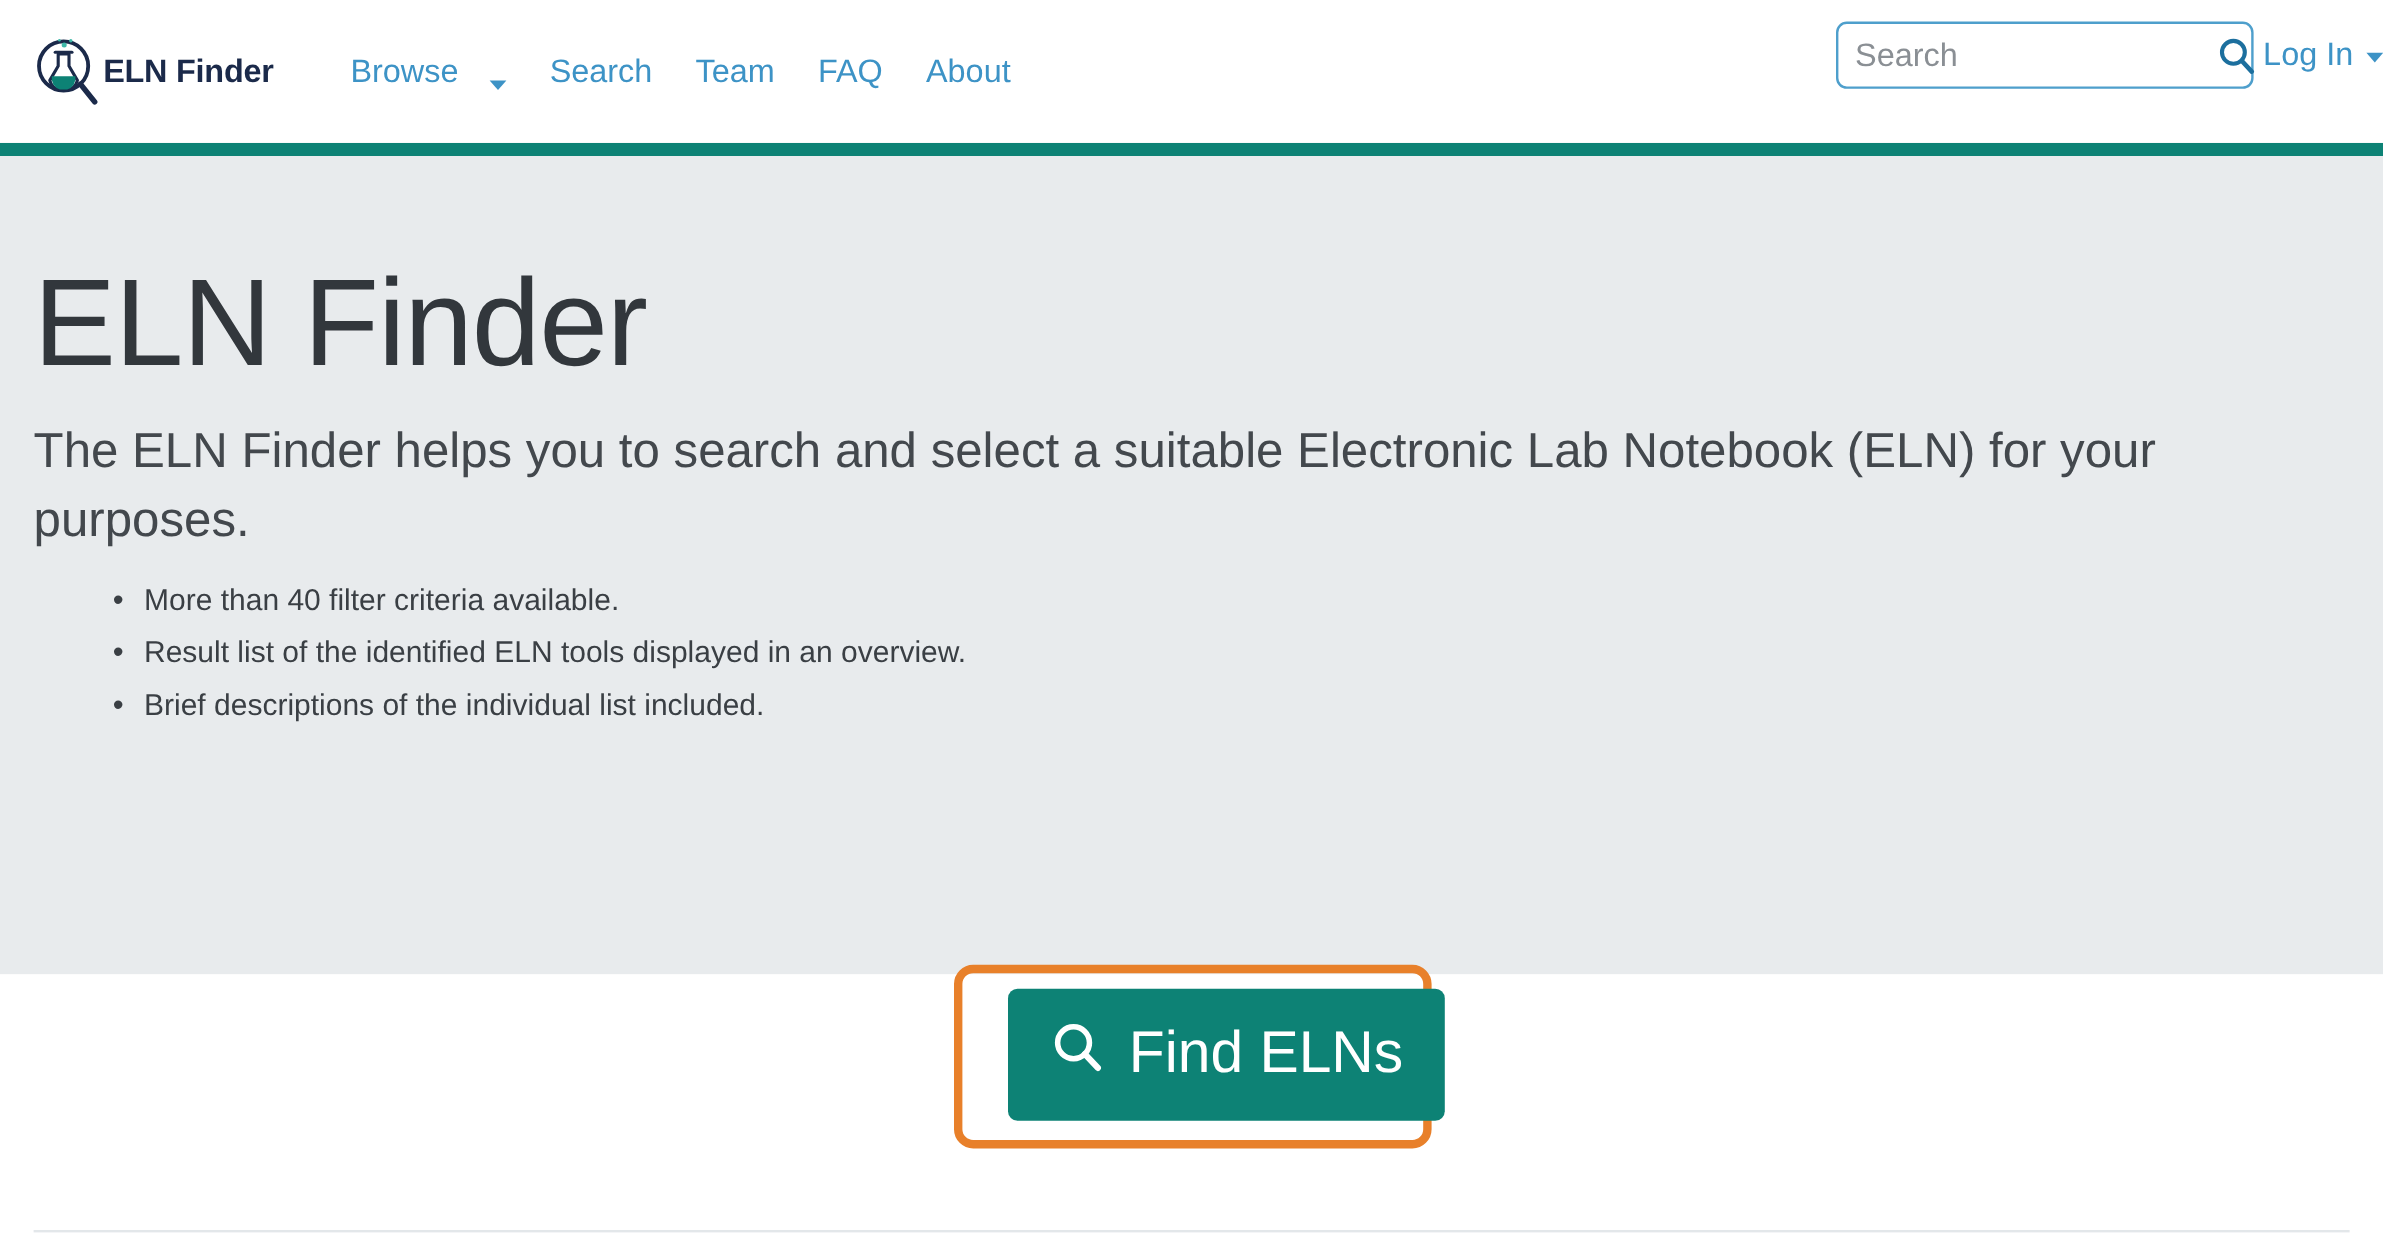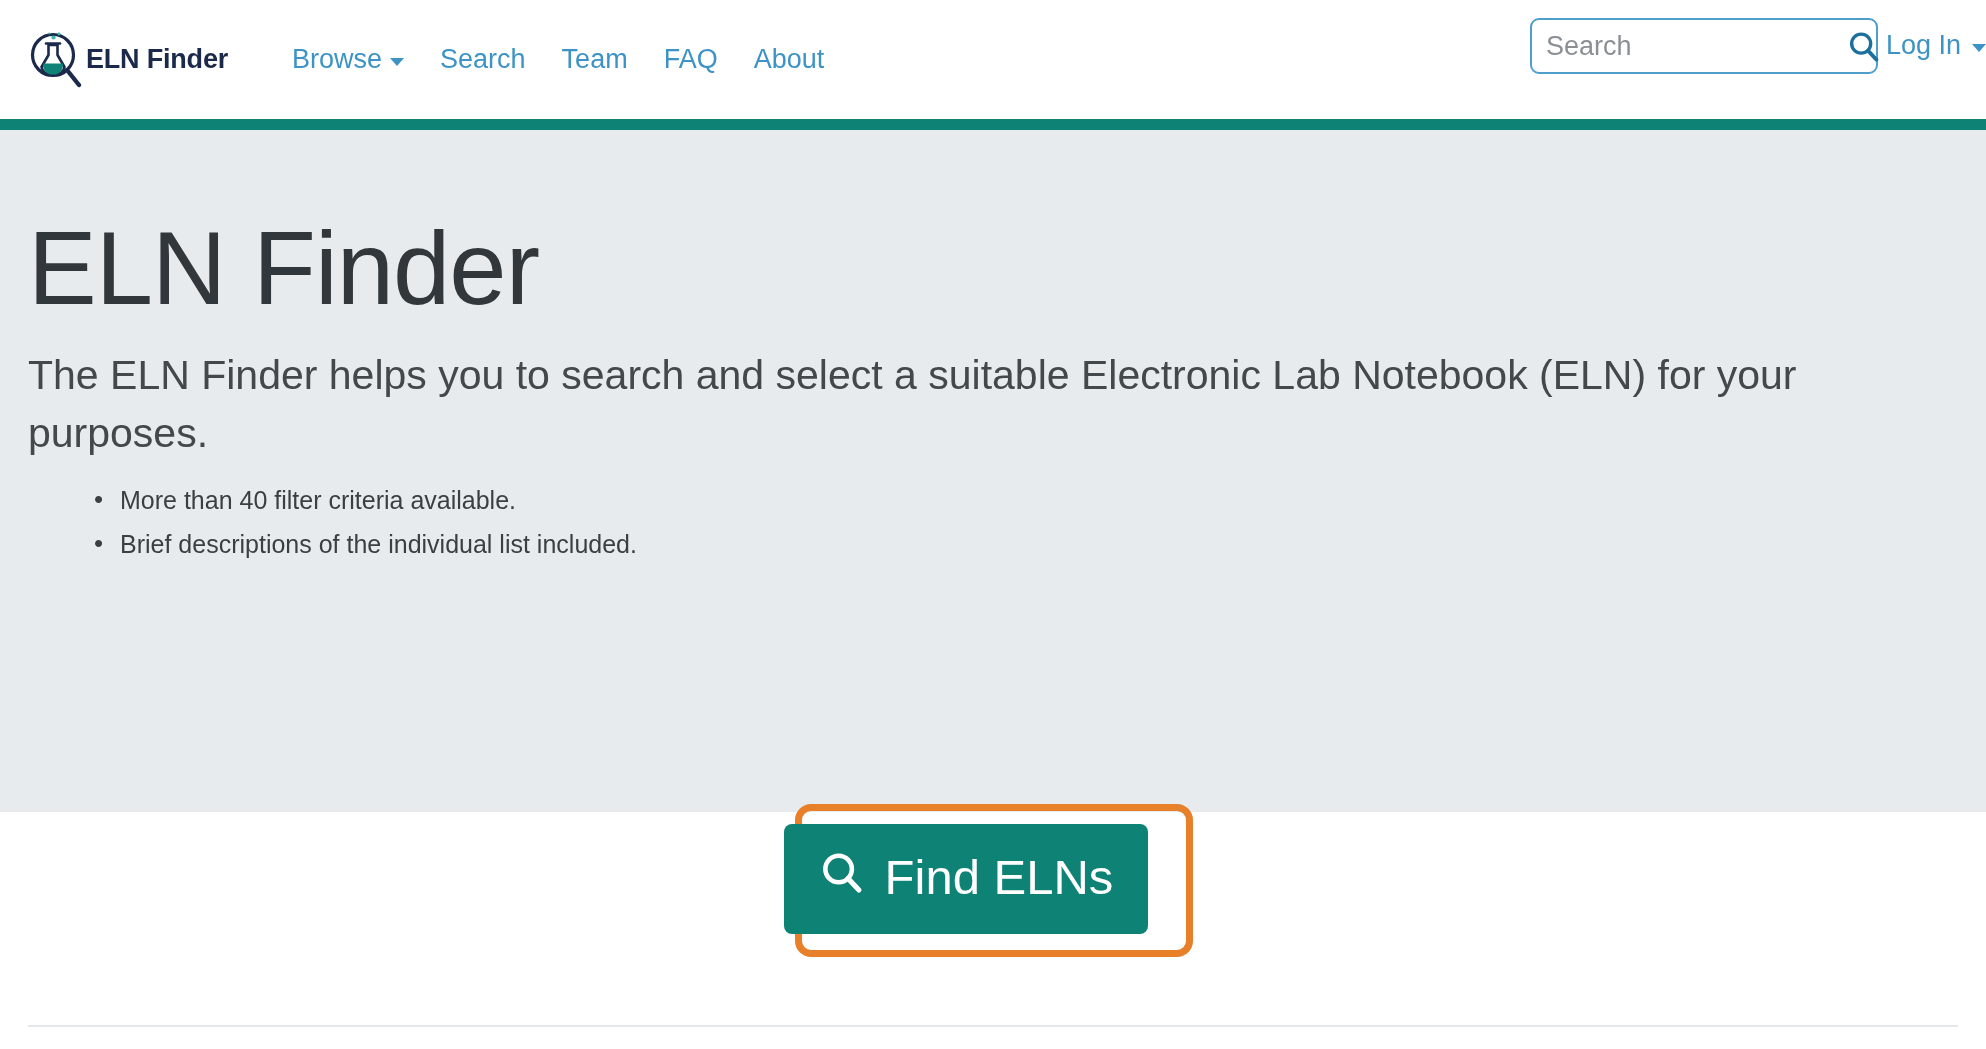--- a/index.html
+++ b/index.html
@@ -52,22 +52,22 @@
     margin: 0;
     padding: 0;
   }
   .nav-link {
     color: #3d93c6;
     font-size: 27px;
     text-decoration: none;
     padding: 0 18px;
     white-space: nowrap;
     display: inline-flex;
-    align-items: center;
-    gap: 8px;
+    align-items: flex-end;
+    gap: 26px;
     line-height: 1;
   }
   .caret {
     display: inline-block;
     width: 0;
     height: 0;
     border-left: 7px solid transparent;
     border-right: 7px solid transparent;
     border-top: 8px solid #3d93c6;
     position: relative;
@@ -189,21 +189,21 @@
     width: 398px;
     height: 153px;
     border: 7px solid #e8802a;
     border-radius: 16px;
     background: transparent;
     box-sizing: border-box;
     pointer-events: none;
   }
   .find-btn {
     position: absolute;
-    left: 784px;
+    left: 840px;
     top: 12px;
     width: 364px;
     height: 110px;
     background: #0d8275;
     border: none;
     border-radius: 8px;
     color: #ffffff;
     font-size: 49px;
     font-family: "Liberation Sans", sans-serif;
     font-weight: 400;
@@ -301,20 +301,21 @@
   </div>
 </div>
 
 <div class="teal-bar"></div>
 
 <div class="hero">
   <h1 class="hero-title">ELN Finder</h1>
   <p class="hero-sub">The ELN Finder helps you to search and select a suitable Electronic Lab Notebook (ELN) for your purposes.</p>
   <ul class="hero-list">
     <li>More than 40 filter criteria available.</li>
+    <li>Result list of the identified ELN tools displayed in an overview.</li>
     <li>Brief descriptions of the individual list included.</li>
   </ul>
 </div>
 
 <div class="cta-area">
   <div class="cta-highlight"></div>
   <button class="find-btn">
     <span>
       <svg viewBox="0 0 34 34" width="46" height="46" xmlns="http://www.w3.org/2000/svg">
         <circle cx="14.5" cy="14" r="9.8" fill="none" stroke="#ffffff" stroke-width="3.4"></circle>

